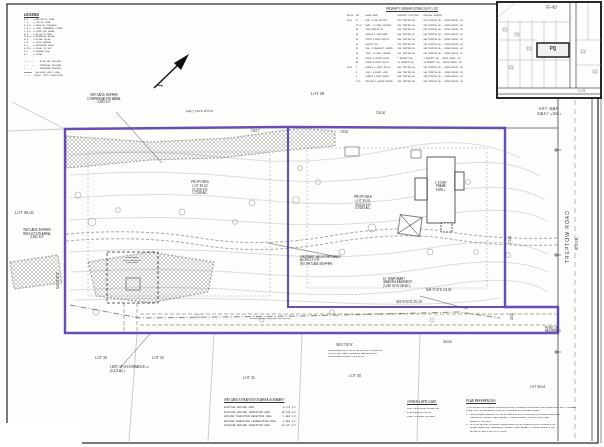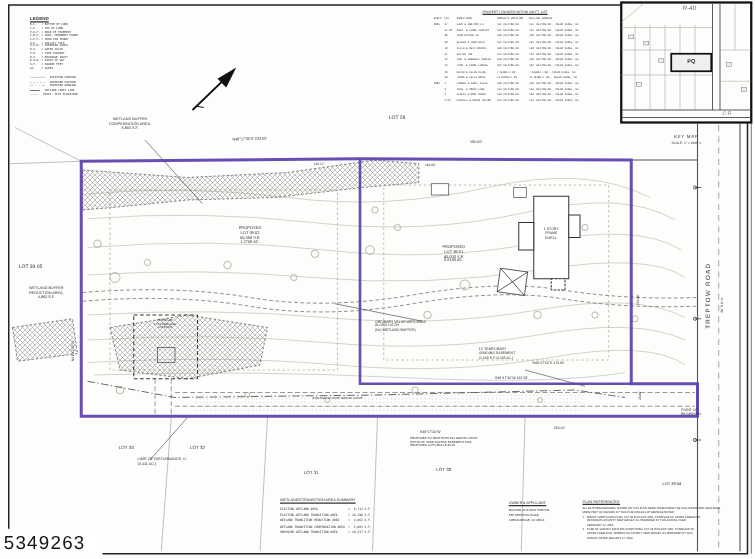--- a/index.html
+++ b/index.html
@@ -313,15 +313,14 @@
   <div class="lbl f22 pre" style="left:466px;top:406px;line-height:1.55">ALL EXISTING FEATURES SHOWN ON THIS PLAN WERE TAKEN FROM THE FOLLOWING AND HAVE BEEN
 MADE PART OF RECORD BY THIS PLAN UNLESS OTHERWISE NOTED:
 1.   MINOR SUBDIVISION PLAN, LOT 39 IN BLOCK 2001, TOWNSHIP OF UPPER FREEHOLD,
       MONMOUTH COUNTY, NEW JERSEY, AS PREPARED BY THIS OFFICE, FILED
       FEBRUARY 12, 2003.
 2.   PLAN OF SURVEY, EXISTING CONDITIONS, LOT 39 IN BLOCK 2001, TOWNSHIP OF
       UPPER FREEHOLD, MONMOUTH COUNTY, NEW JERSEY, AS PREPARED BY THIS
       OFFICE, DATED JANUARY 14, 2003.</div>
 
   <div class="stamp-bg"></div>
-  <div class="lbl f15" style="left:3px;top:426px">5349263</div>
 
 </div>
 
 </body></html>

